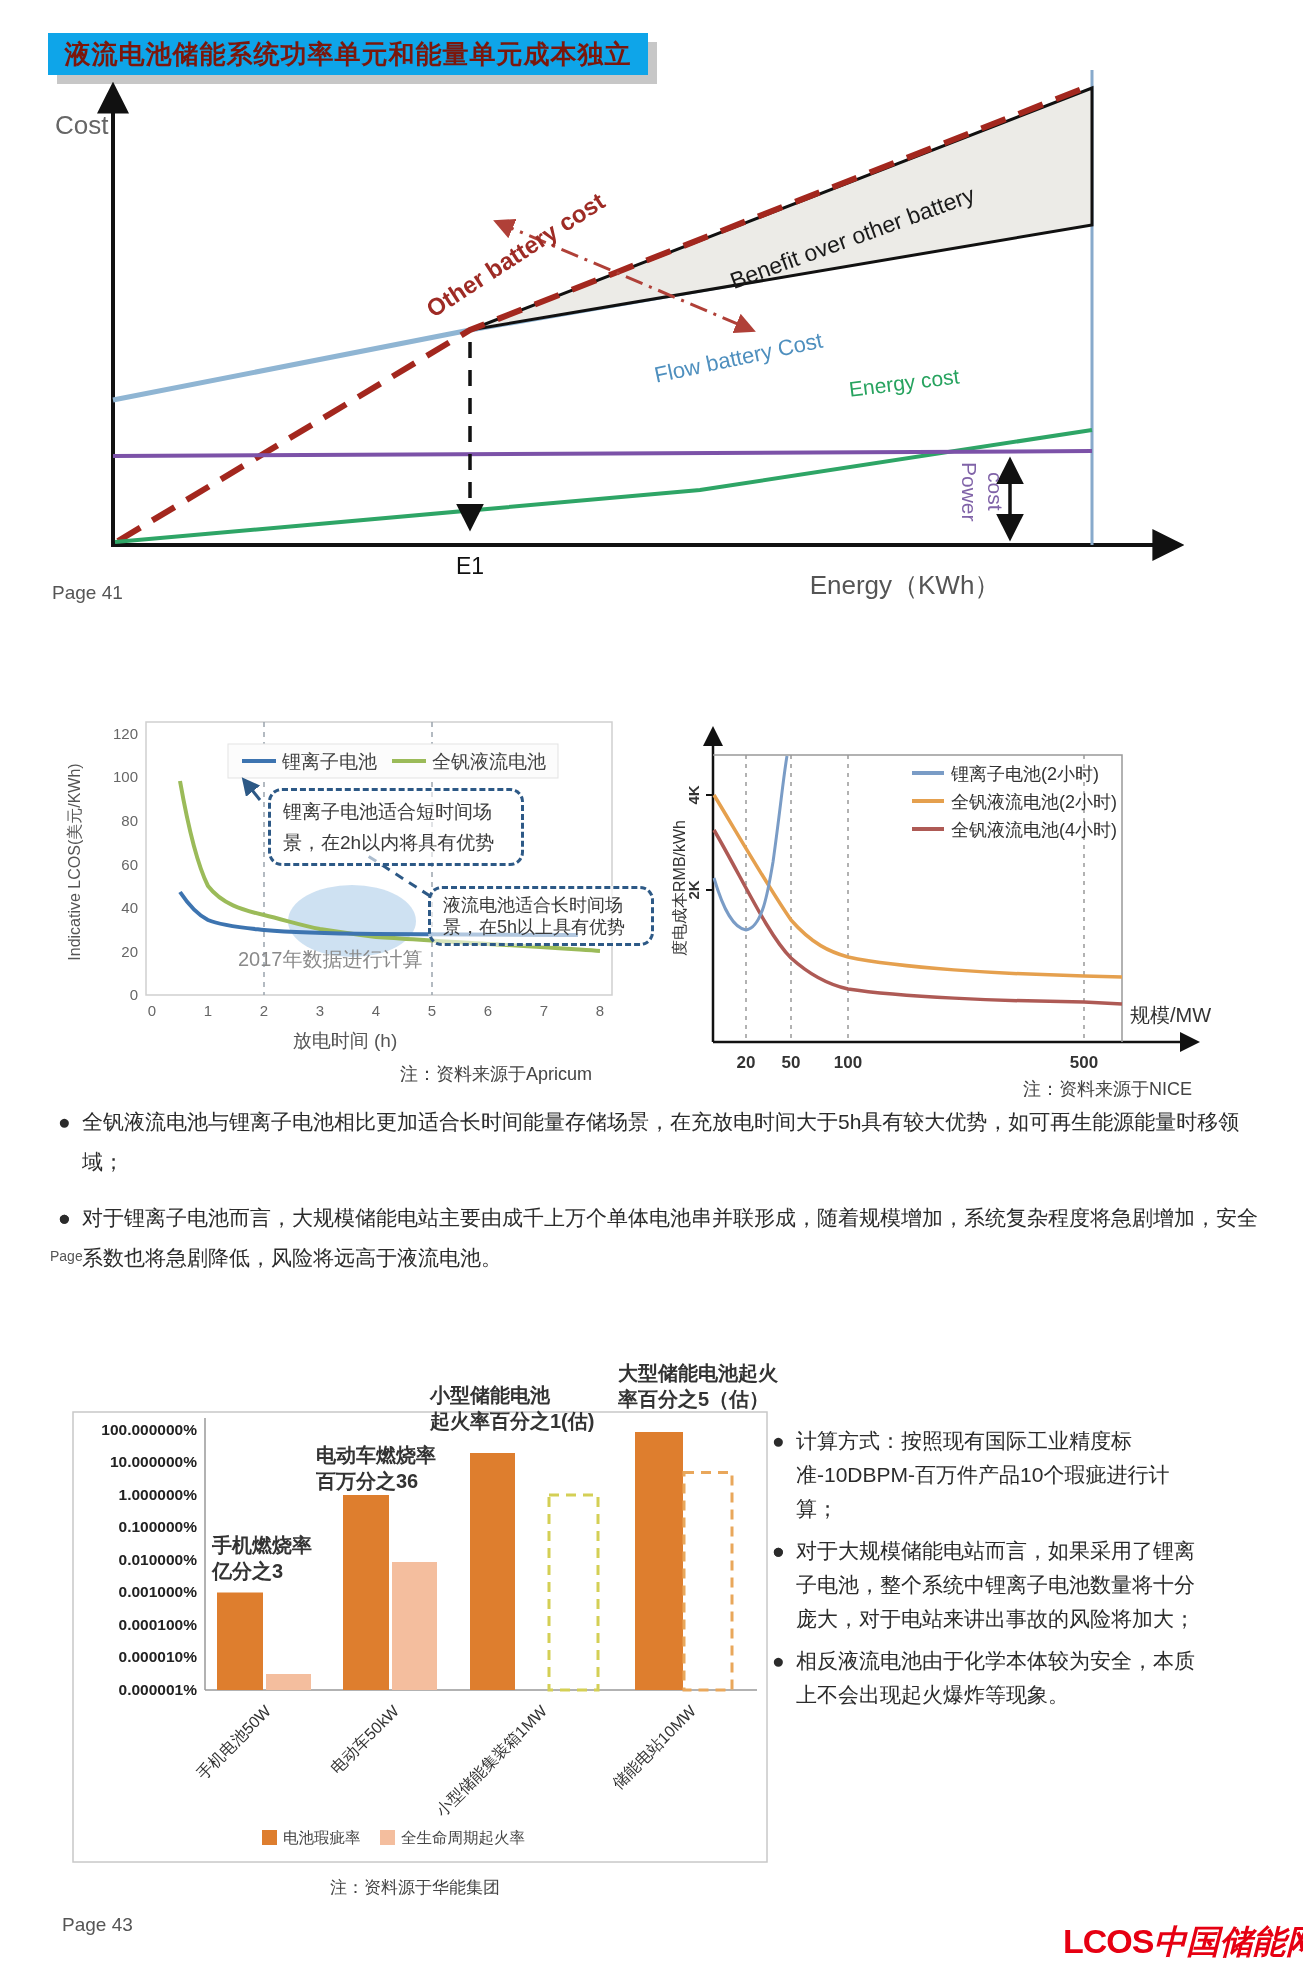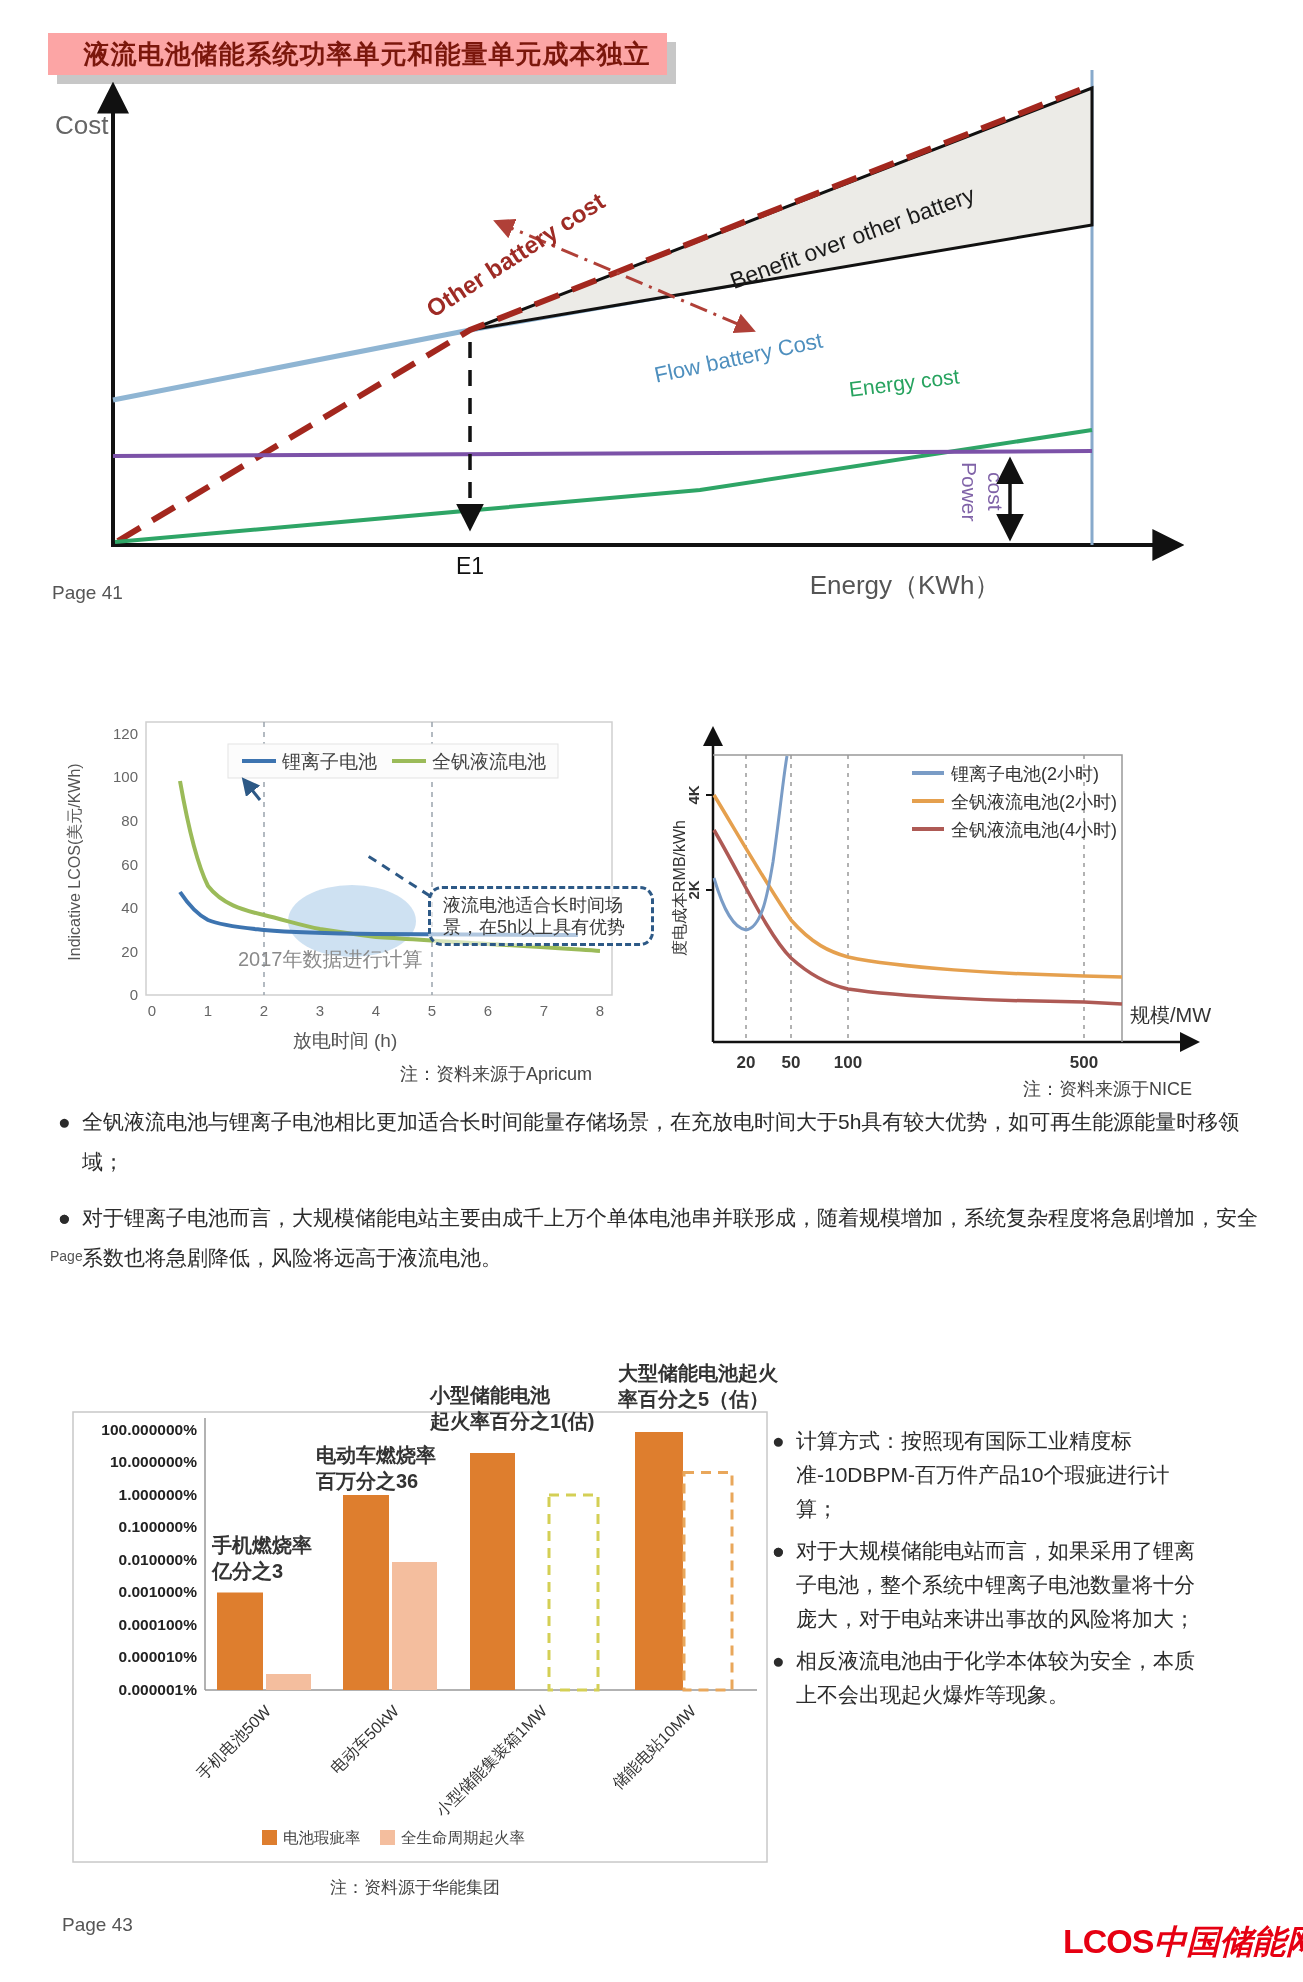--- a/index.html
+++ b/index.html
@@ -1,22 +1,22 @@
 <!DOCTYPE html>
 <html><head>
 <meta charset="utf-8">
 <style>
   html,body{margin:0;padding:0;background:#fff;}
   body{font-family:"Liberation Sans","DejaVu Sans",sans-serif;}
   #page{position:relative;width:1303px;height:1982px;background:#fff;overflow:hidden;}
   .abs{position:absolute;}
   svg{position:absolute;left:0;overflow:visible;}
   .banner{left:48px;top:33px;width:600px;height:42px;line-height:42px;text-align:center;
-    background:#fca5a5;color:#7B170C;font-size:26px;font-weight:bold;
-    box-shadow:9px 9px 0 0 #C7C7C7;letter-spacing:1px;padding-left:19px;}
+    background:#0ea5e9;color:#7B170C;font-size:26px;font-weight:bold;
+    box-shadow:9px 9px 0 0 #C7C7C7;letter-spacing:1px;}
   .costlab{left:55px;top:110px;font-size:26px;color:#666;}
   .notebox{left:168px;top:138px;width:276px;border:2px dashed #C0504D;padding:12px 15px;
     font-size:22px;line-height:40px;color:#333;background:rgba(255,255,255,.85);}
   .pagelab{font-size:19px;color:#555;}
   .callout{border:3px dashed #2D5986;border-radius:14px;color:#3a3a3a;background:rgba(255,255,255,.6);}
   .co1{left:268px;top:788px;width:226px;padding:5px 12px;font-size:19px;line-height:31px;}
   .co2{left:428px;top:886px;width:196px;padding:5px 12px;font-size:18px;line-height:22px;}
   .bullets{color:#2b2b2b;}
   .bullets .item{position:relative;padding-left:24px;}
   .bullets .dot{position:absolute;left:0;top:0;}
@@ -155,20 +155,21 @@
     <line x1="912" y1="801" x2="944" y2="801" stroke="#E5A04E" stroke-width="4"></line>
     <text x="951" y="808" font-size="18" fill="#333">全钒液流电池(2小时)</text>
     <line x1="912" y1="829" x2="944" y2="829" stroke="#AE5A55" stroke-width="4"></line>
     <text x="951" y="836" font-size="18" fill="#333">全钒液流电池(4小时)</text>
 
     <text transform="rotate(-90 685 888)" x="685" y="888" text-anchor="middle" font-size="16" fill="#333">度电成本RMB/kWh</text>
     <text x="1130" y="1022" font-size="20" fill="#333">规模/MW</text>
     <text x="1192" y="1095" text-anchor="end" font-size="18" fill="#444">注：资料来源于NICE</text>
   </svg>
 
+  <div class="abs callout co1">锂离子电池适合短时间场景，在2h以内将具有优势</div>
   <div class="abs callout co2">液流电池适合长时间场景，在5h以上具有优势</div>
 
   <div class="abs midpage">Page</div>
   <div class="abs bullets mid-bullets">
     <div class="item"><span class="dot">●</span><span>全钒液流电池与锂离子电池相比更加适合长时间能量存储场景，在充放电时间大于5h具有较大优势，如可再生能源能量时移领域；</span></div>
     <div class="item"><span class="dot">●</span></div>
     <div class="item"><span class="dot">●</span><span>对于锂离子电池而言，大规模储能电站主要由成千上万个单体电池串并联形成，随着规模增加，系统复杂程度将急剧增加，安全系数也将急剧降低，风险将远高于液流电池。</span></div>
   </div>
 
   <svg style="top:0;" width="800" height="1982" viewBox="0 0 800 1982">

